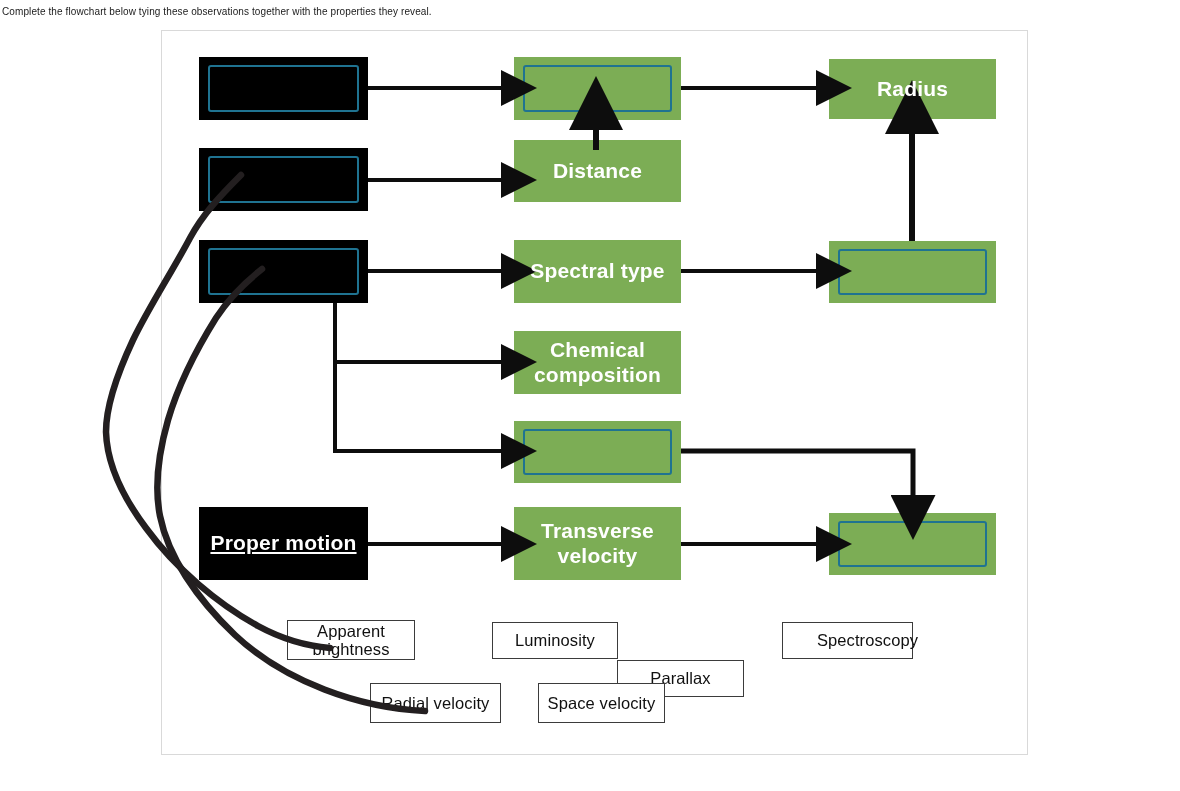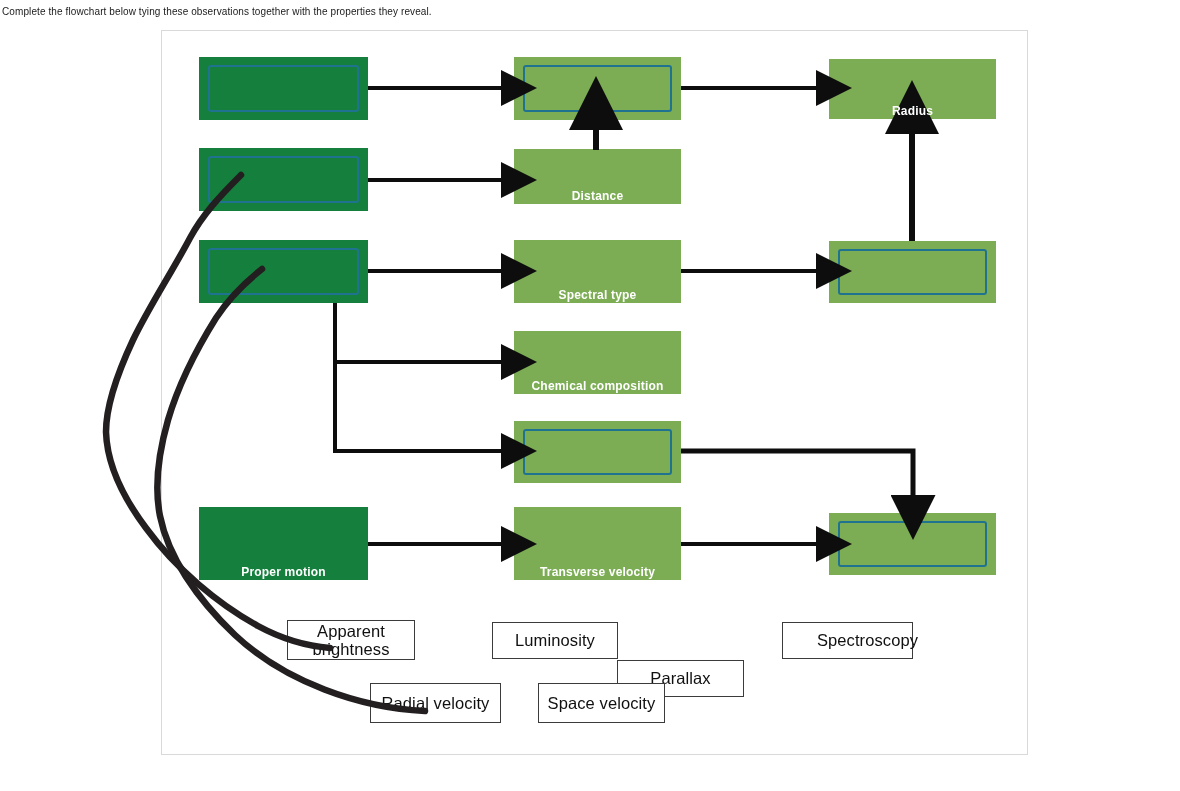--- a/index.html
+++ b/index.html
@@ -18,26 +18,26 @@
   #panel{
     position:absolute;left:161px;top:30px;
     width:867px;height:725px;
     border:1px solid #d9d9d9;
     background:#ffffff;
     box-sizing:border-box;
   }
   #stage{position:absolute;left:0;top:0;width:1180px;height:791px;}
   .node{
     position:absolute;box-sizing:border-box;
-    display:flex;align-items:flex-end;justify-content:center;
+    display:flex;align-items:center;justify-content:center;
     text-align:center;color:#ffffff;
-    font-weight:bold;font-size:12px;line-height:1.15;
+    font-weight:bold;font-size:21px;line-height:1.15;
     letter-spacing:.2px;
   }
-  .node.blue{background:#15803d;}
+  .node.blue{background:#000000;text-decoration:underline;}
   .node.green{background:#7cad55;}
   .node .inner{
     position:absolute;left:9px;top:8px;right:9px;bottom:8px;
     border:2.5px solid #1f7391;border-radius:3px;
     pointer-events:none;
   }
   .node .cap{position:relative;z-index:2;padding:0 6px;}
   .bank{
     position:absolute;box-sizing:border-box;
     background:#ffffff;border:1.4px solid #3b3b3b;
@@ -104,21 +104,21 @@
     <span class="cap"></span>
   </div>
   <div class="node blue" style="left:199px;top:507px;width:169px;height:73px;">
     <span class="cap">Proper motion</span>
   </div>
 
   <div class="node green" style="left:514px;top:57px;width:167px;height:63px;">
     <span class="inner"></span>
     <span class="cap"></span>
   </div>
-  <div class="node green" style="left:514px;top:149px;width:167px;height:55px;">
+  <div class="node green" style="left:514px;top:140px;width:167px;height:62px;">
     <span class="cap">Distance</span>
   </div>
   <div class="node green" style="left:514px;top:240px;width:167px;height:63px;">
     <span class="cap">Spectral type</span>
   </div>
   <div class="node green" style="left:514px;top:331px;width:167px;height:63px;">
     <span class="cap">Chemical composition</span>
   </div>
   <div class="node green" style="left:514px;top:421px;width:167px;height:62px;">
     <span class="inner"></span>

